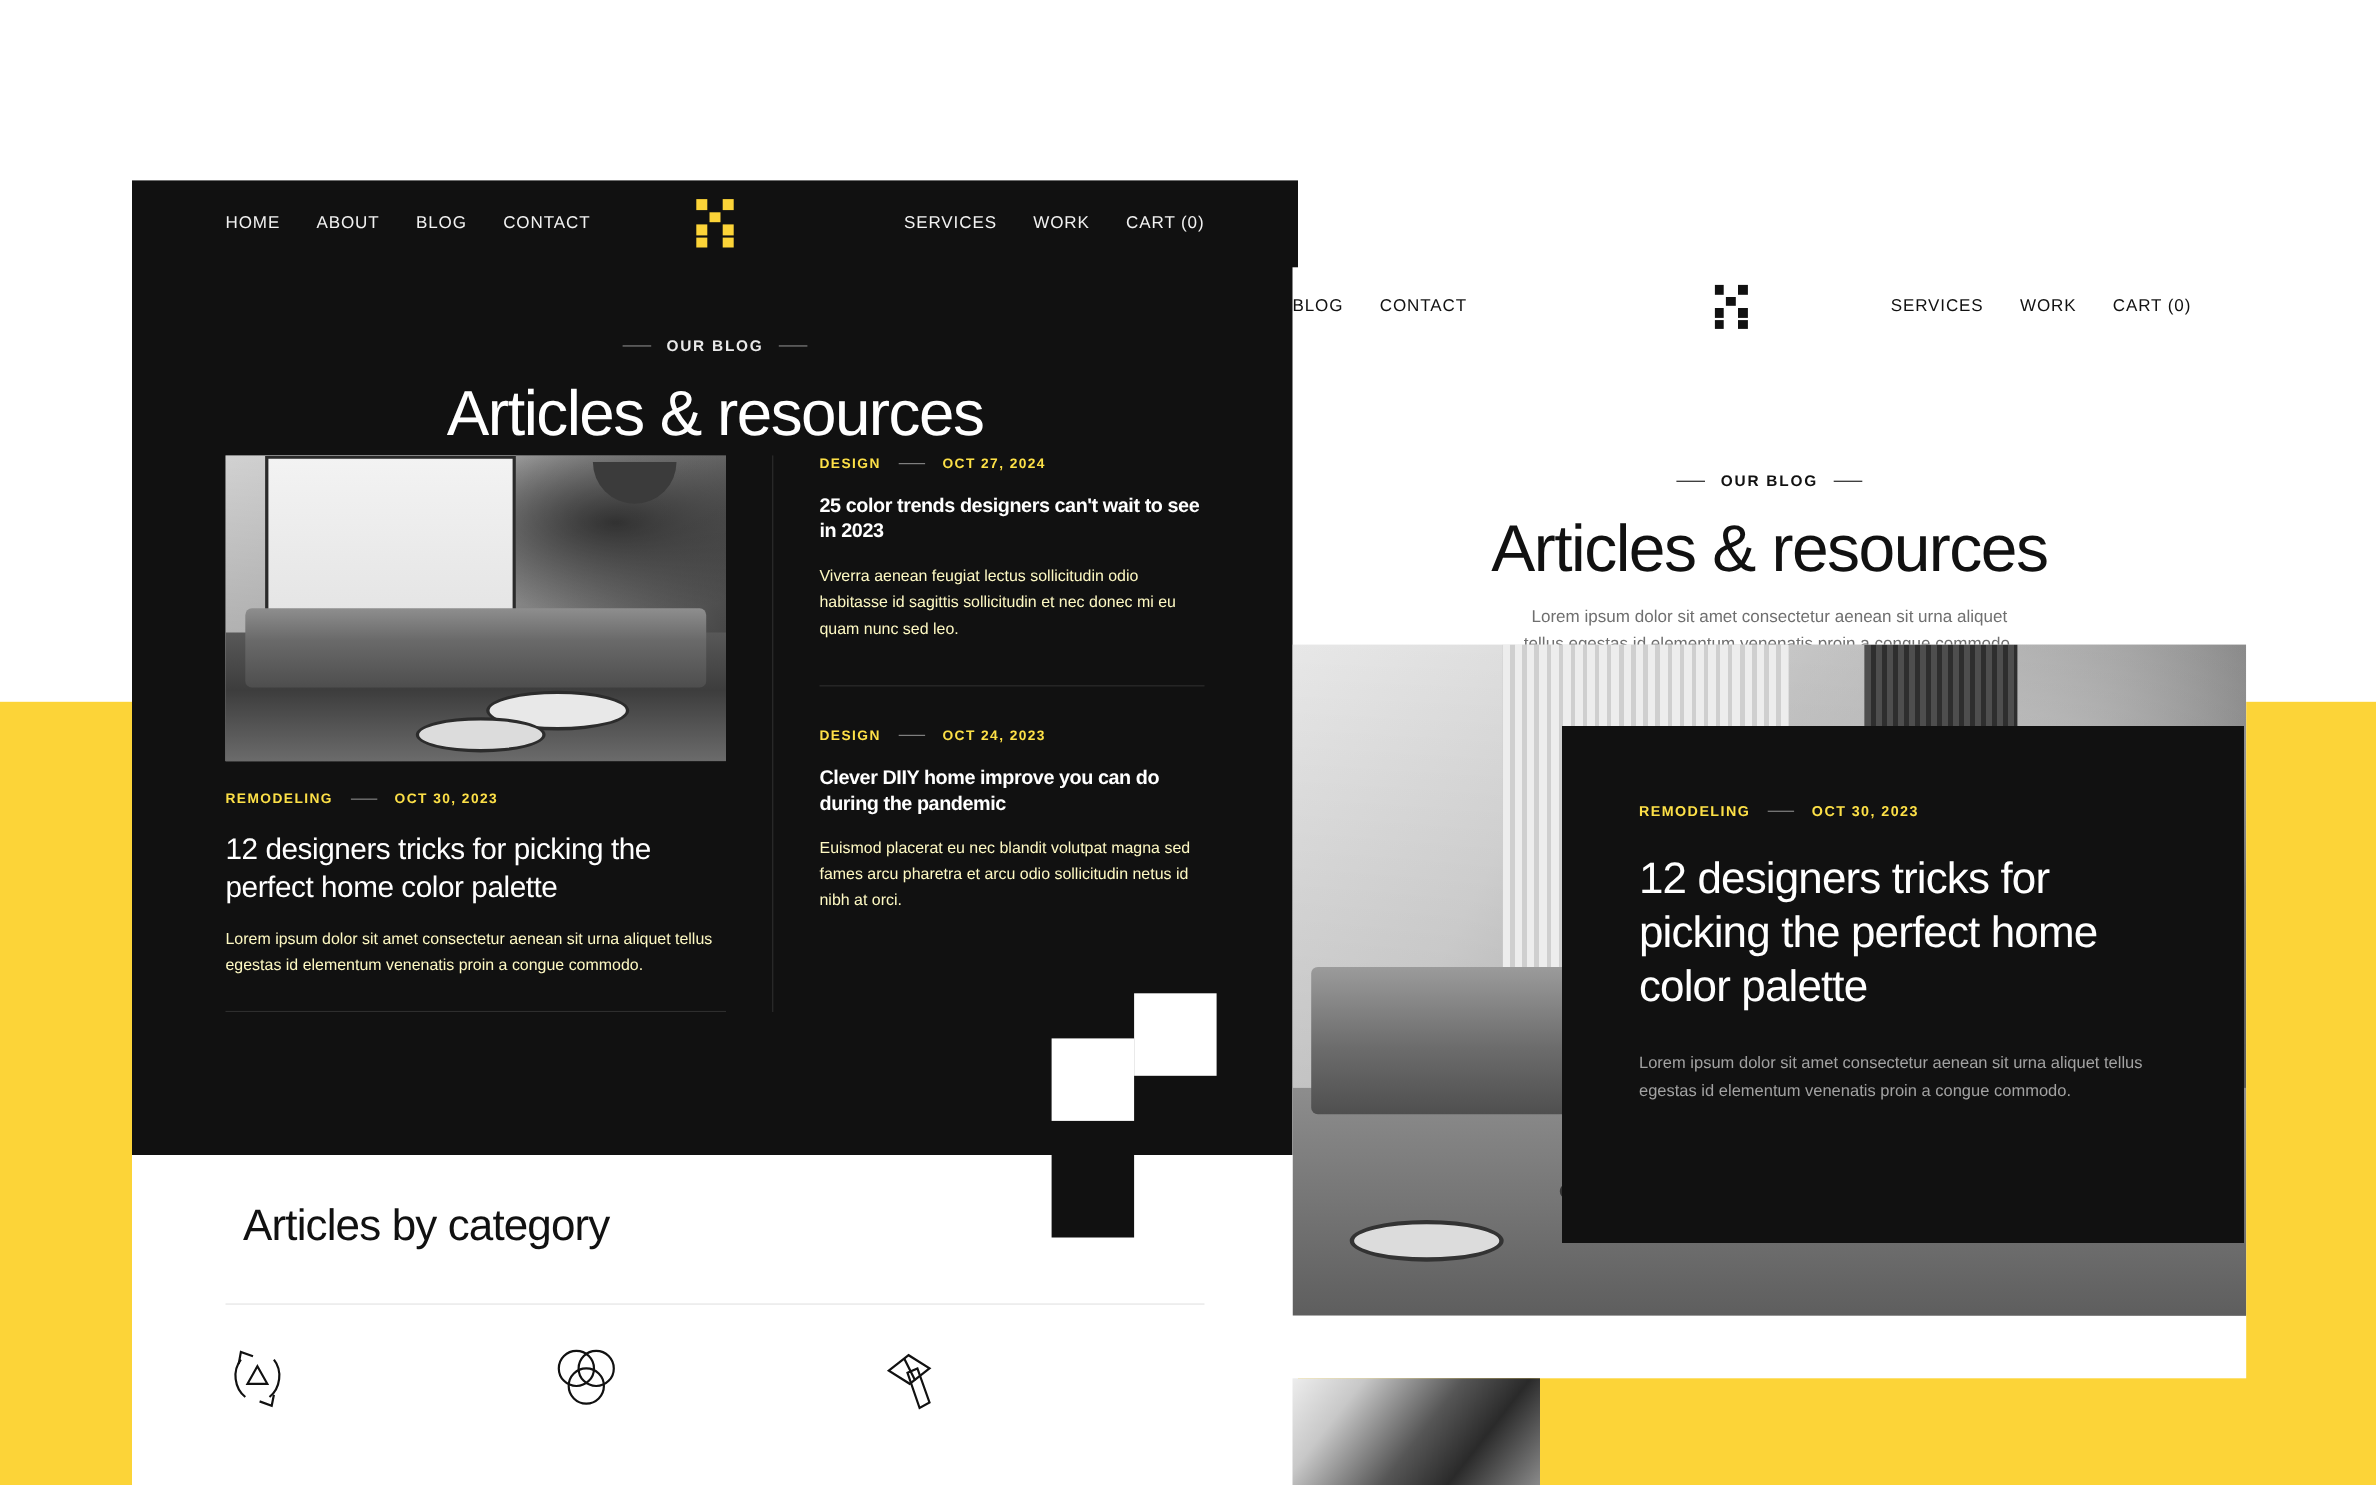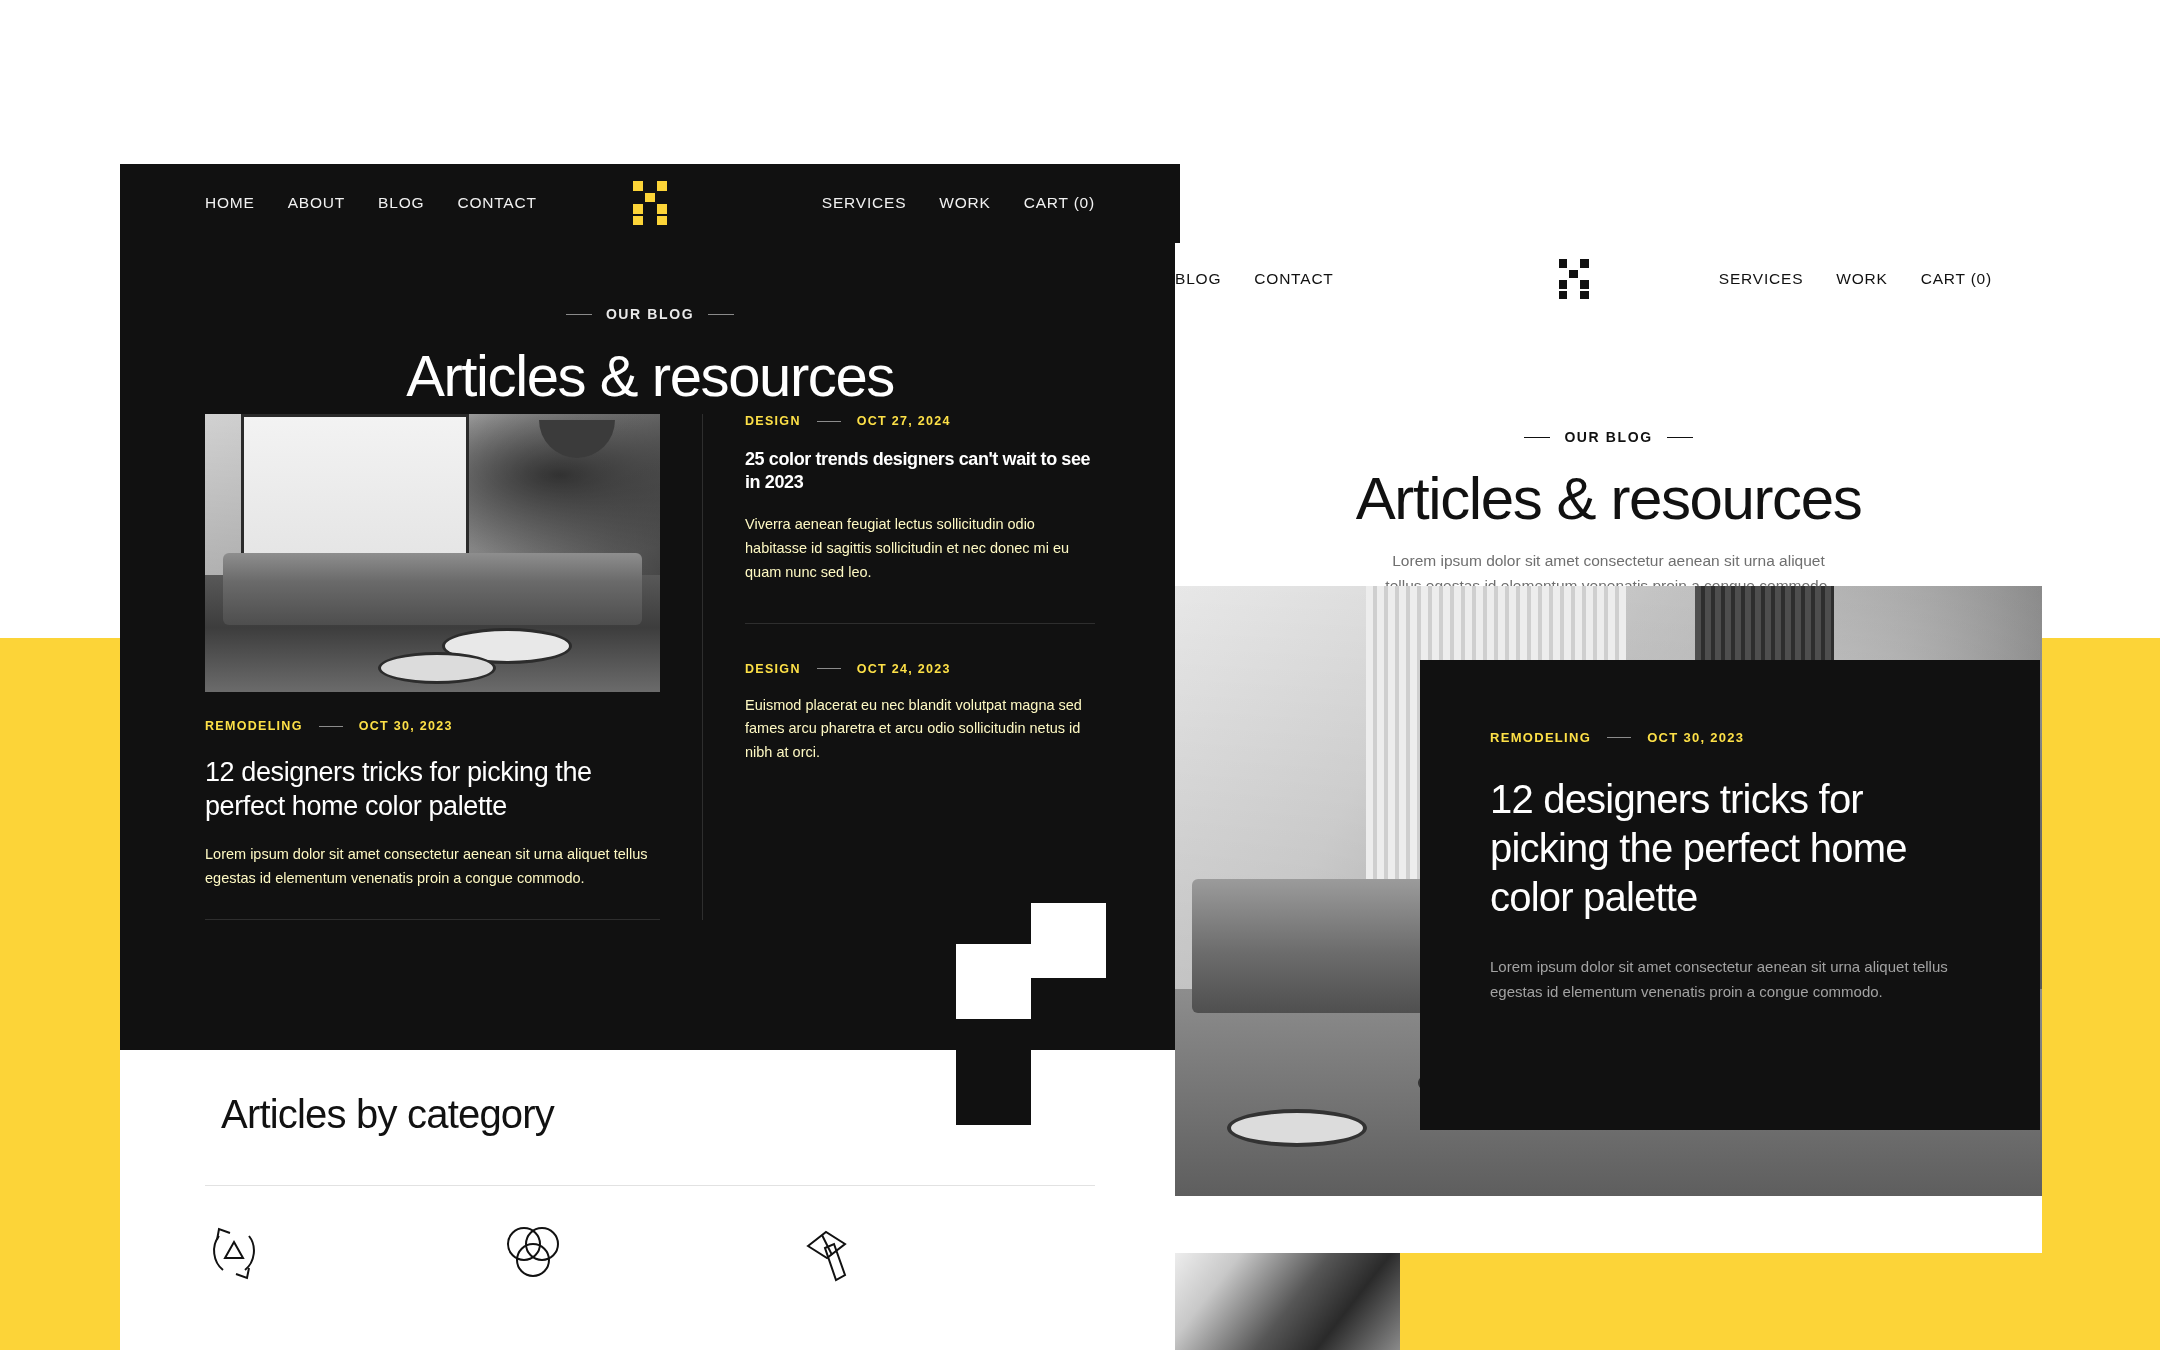--- a/index.html
+++ b/index.html
@@ -305,20 +305,21 @@
         </div>
 
         <div class="list-div"></div>
 
         <div class="list-item">
           <div class="meta">
             <span>DESIGN</span>
             <span class="rule"></span>
             <span>OCT 24, 2023</span>
           </div>
+          <h3 class="card-title" style="margin-top:20px">Clever DIIY home improve you can do during the pandemic</h3>
           <p class="card-body" style="margin-top:18px">Euismod placerat eu nec blandit volutpat magna sed fames arcu pharetra et arcu odio sollicitudin netus id nibh at orci.</p>
         </div>
 
       </div>
     </div>
 
     <div class="checker" style="left:836px;top:780px;width:75px;height:75px;background:#fff;"></div>
   </div>
 
   <div class="checker" style="position:absolute;left:1031px;top:903px;width:75px;height:75px;background:#fff;z-index:7;"></div>

